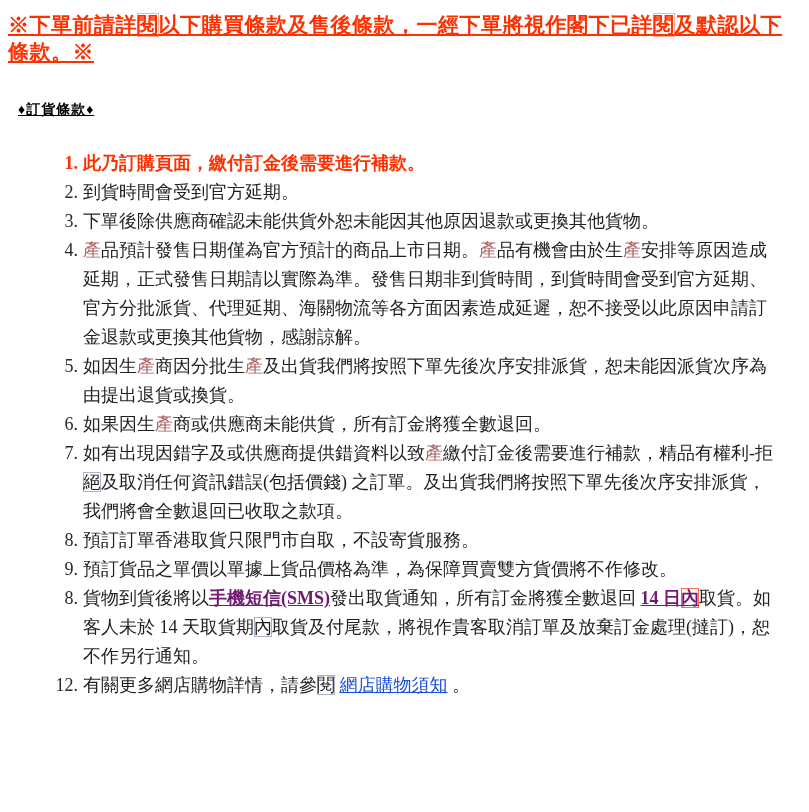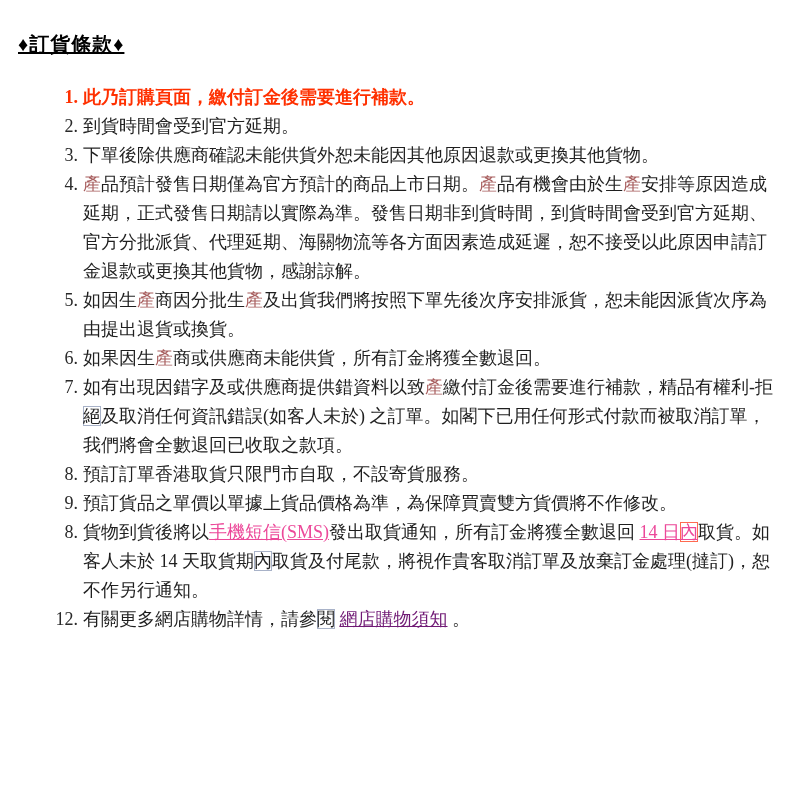--- a/index.html
+++ b/index.html
@@ -24,21 +24,21 @@
     line-height:27px;
     font-weight:bold;
     color:#ff3000;
     text-decoration:underline;
     letter-spacing:0.5px;
   }
   
   .section-title{
     display:inline-block;
     margin:33px 0 0 18px;
-    font-size:20px;
+    font-size:14px;
     line-height:22px;
     font-weight:bold;
     color:#000000;
     text-decoration:underline;
     letter-spacing:1px;
   }
   
   ol.terms{
     list-style:none;
     margin:28px 0 0 48px;
@@ -64,50 +64,51 @@
     flex:1;
     max-width:694px;
   }
   
   li.em, li.em .num{
     color:#ff3000;
     font-weight:bold;
   }
   
   .redu{
-    color:#ec4899;
-    font-weight:normal;
+    color:#701a75;
+    font-weight:bold;
     text-decoration:underline;
   }
   
   .fb{
     box-shadow:inset 0 0 0 1px #a8b2c8;
   }
   .fb-red{
     box-shadow:inset 0 0 0 1px #ff6a50;
   }
   .fb-pink{
     box-shadow:inset 0 0 0 1px #ffb0a0;
   }
   
   .prod{
     color:#a85f5f;
   }
   
   a.link{
-    color:#701a75;
+    color:#1d4ed8;
     text-decoration:underline;
     cursor:pointer;
   }
 </style>
 </head>
 <body>
 
 <div class="page">
 
+  <div class="notice" id="notice-banner"><span>※下單前請詳</span><span class="fb-pink">閱</span><span>以下購買條款及售後條款，一經下單將視作閣下已詳</span><span class="fb-pink">閱</span><span>及默認以下條款。※</span></div>
 
   <div>
     <span class="section-title">♦訂貨條款♦</span>
   </div>
 
   <ol class="terms" id="terms-list">
       <li class="em">
         <span class="num">1.</span>
         <span class="txt"><span>此乃訂購頁面，繳付訂金後需要進行補款。</span></span>
       </li>
@@ -126,21 +127,21 @@
       <li>
         <span class="num">5.</span>
         <span class="txt"><span>如因生</span><span class="prod">產</span><span>商因分批生</span><span class="prod">產</span><span>及出貨我們將按照下單先後次序安排派貨，恕未能因派貨次序為由提出退貨或換貨。</span></span>
       </li>
       <li>
         <span class="num">6.</span>
         <span class="txt"><span>如果因生</span><span class="prod">產</span><span>商或供應商未能供貨，所有訂金將獲全數退回。</span></span>
       </li>
       <li>
         <span class="num">7.</span>
-        <span class="txt"><span>如有出現因錯字及或供應商提供錯資料以致</span><span class="prod">產</span><span>繳付訂金後需要進行補款，精品有權利-拒</span><span class="fb">絕</span><span>及取消任何資訊錯誤(如客人未於) 之訂單。如閣下已用任何形式付款而被取消訂單，我們將會全數退回已收取之款項。</span></span>
+        <span class="txt"><span>如有出現因錯字及或供應商提供錯資料以致</span><span class="prod">產</span><span>繳付訂金後需要進行補款，精品有權利-拒</span><span class="fb">絕</span><span>及取消任何資訊錯誤(包括價錢) 之訂單。及出貨我們將按照下單先後次序安排派貨，我們將會全數退回已收取之款項。</span></span>
       </li>
       <li>
         <span class="num">8.</span>
         <span class="txt"><span>預訂訂單香港取貨只限門市自取，不設寄貨服務。</span></span>
       </li>
       <li>
         <span class="num">9.</span>
         <span class="txt"><span>預訂貨品之單價以單據上貨品價格為準，為保障買賣雙方貨價將不作修改。</span></span>
       </li>
       <li>

